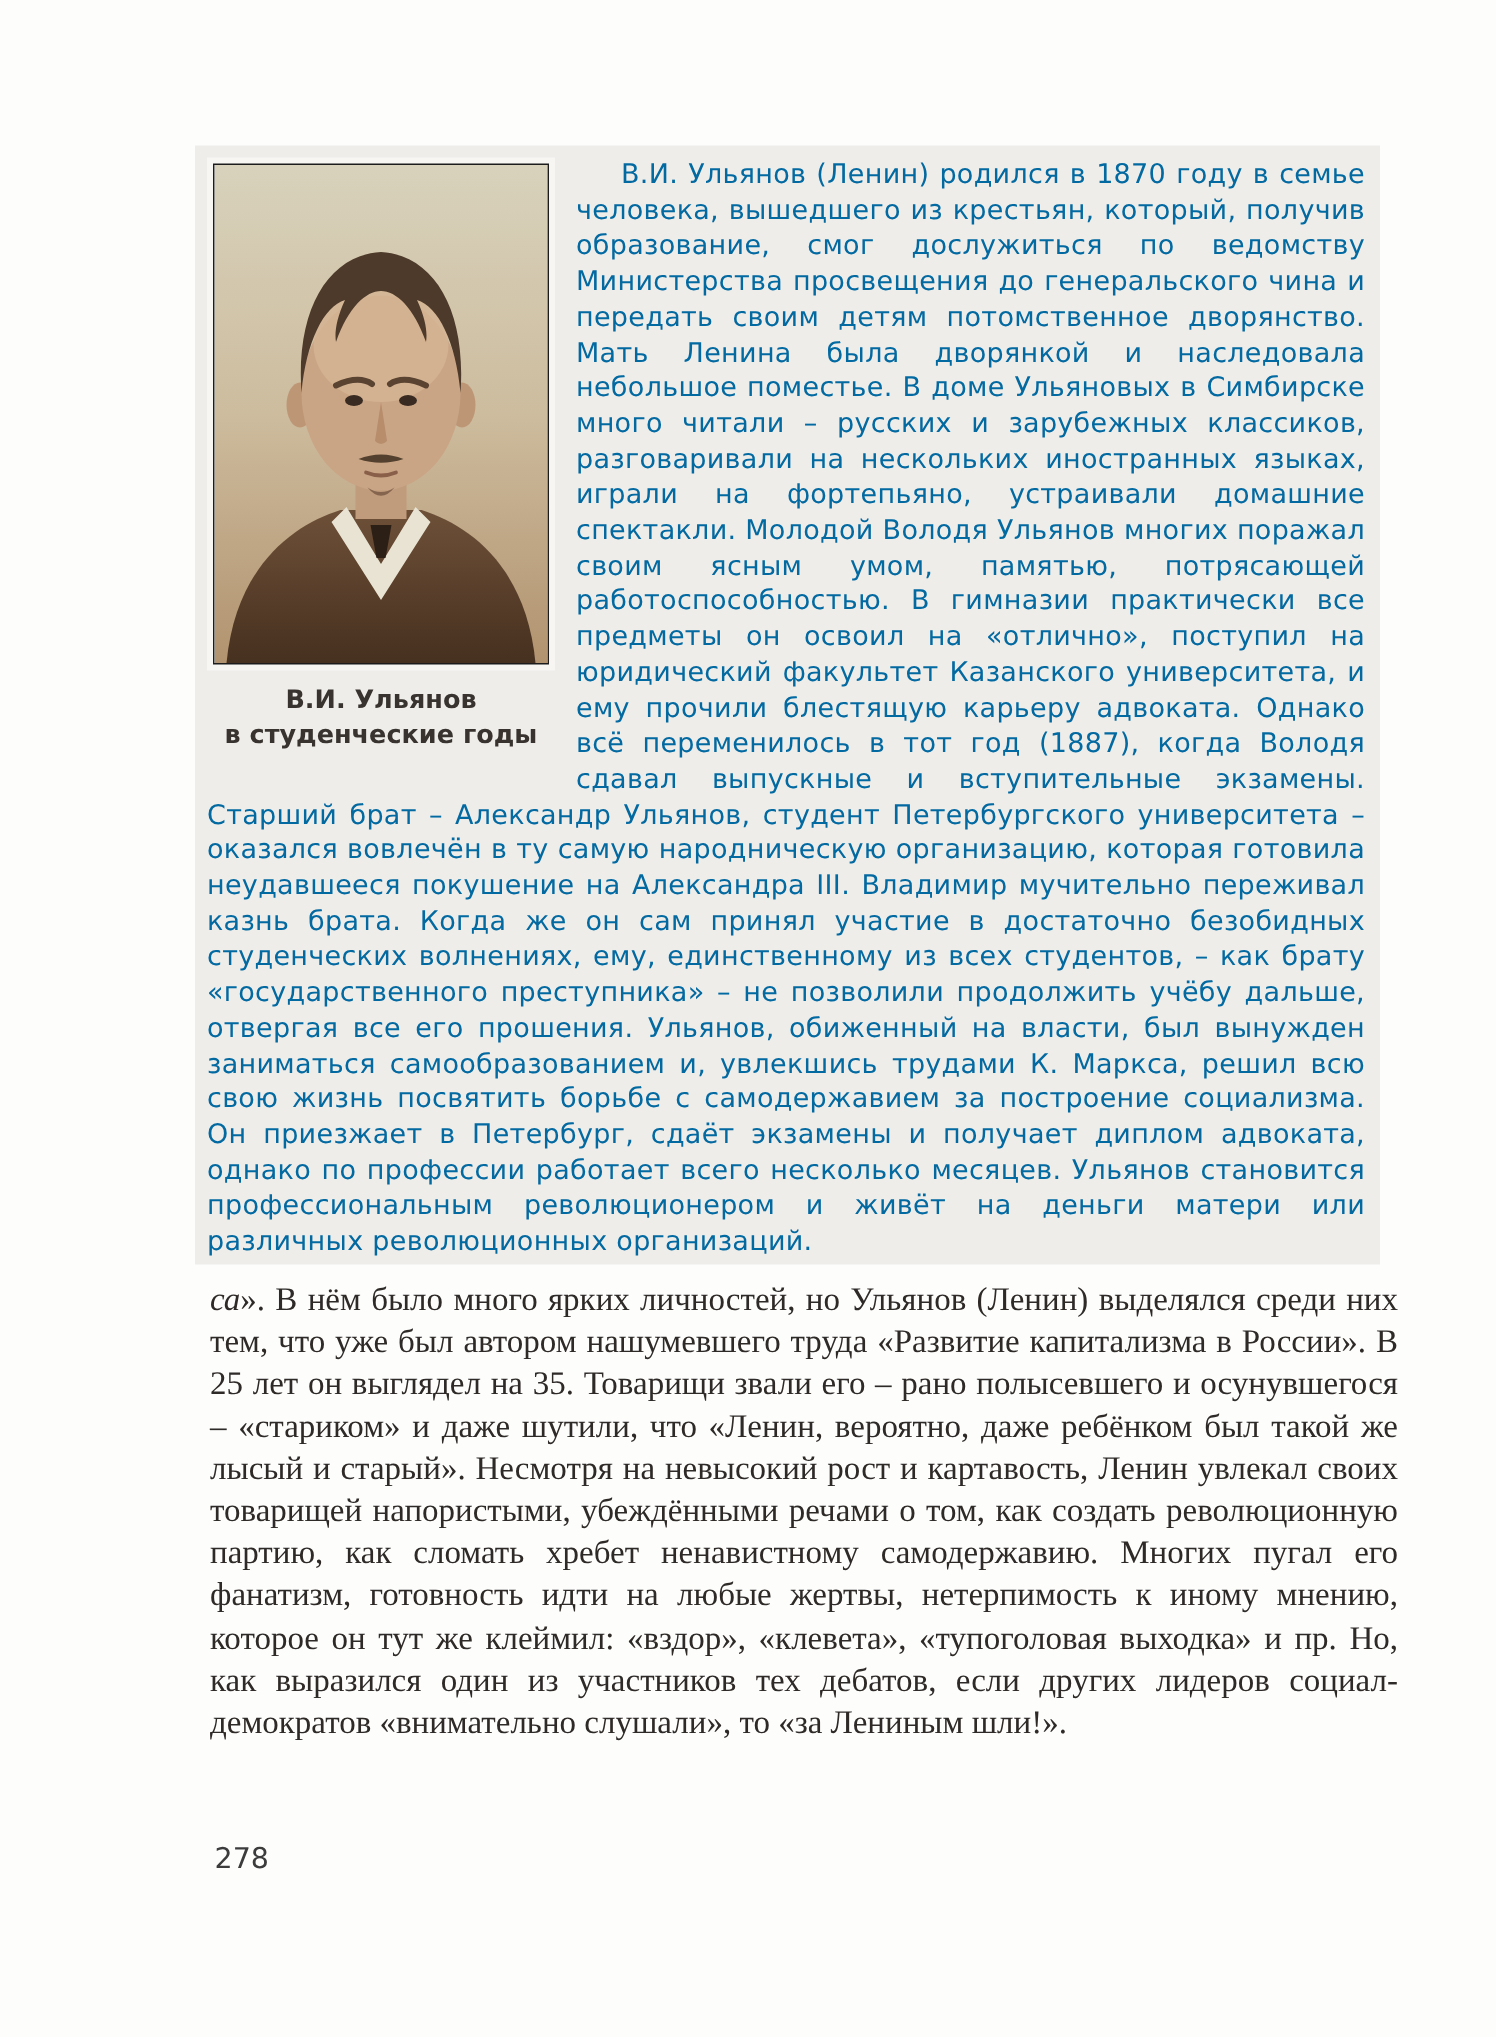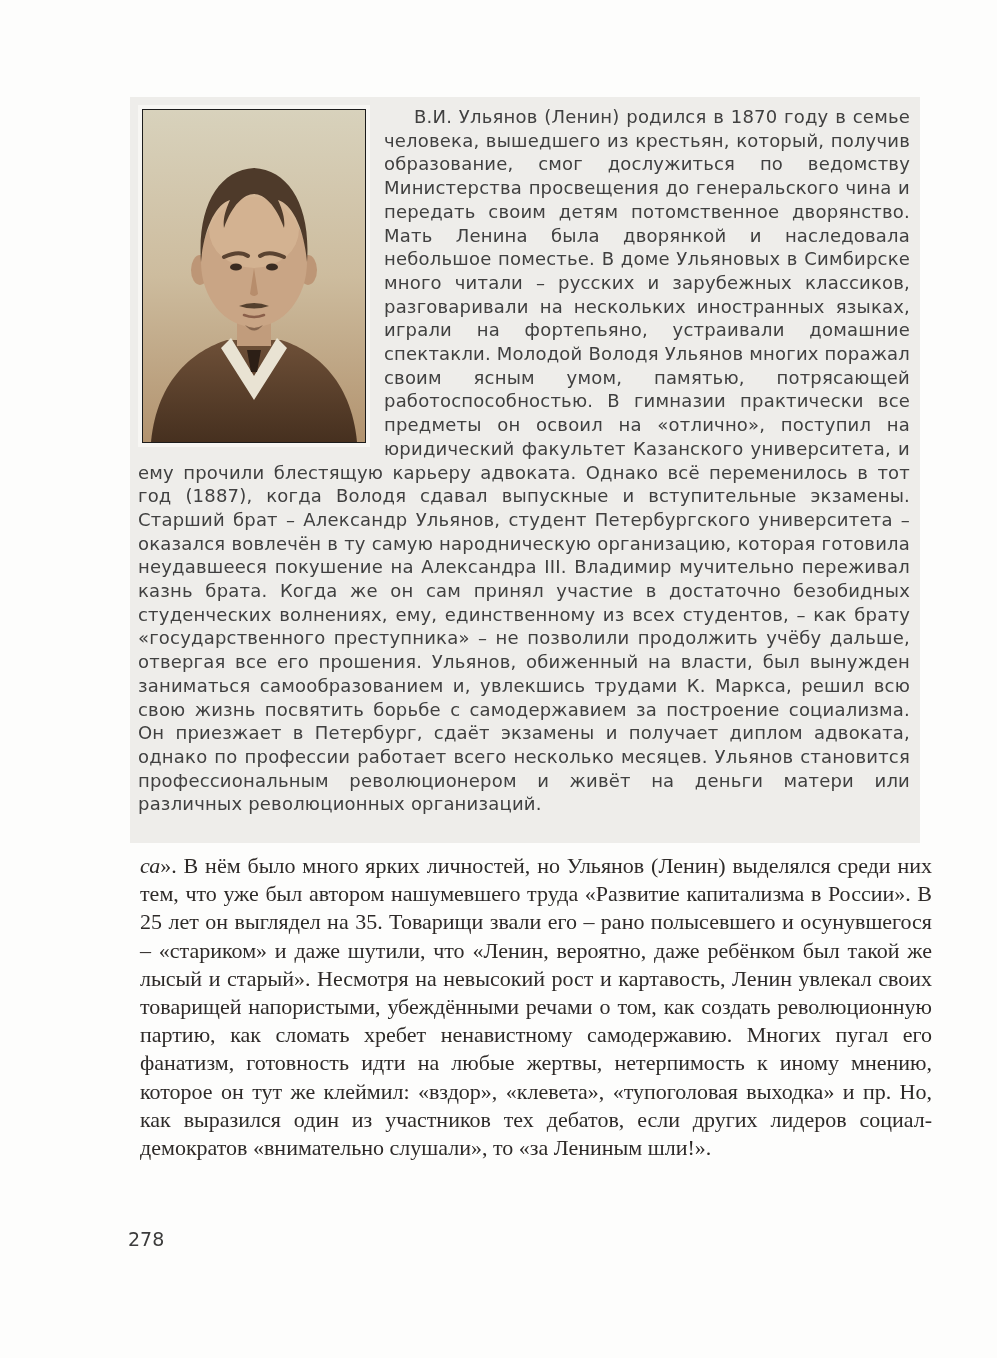--- a/index.html
+++ b/index.html
@@ -46,21 +46,21 @@
     font-size:17px;
     line-height:1.38;
     color:#38332f;
   }
   .infobox-text{
     margin:0;
     font-size:18px;
     line-height:23.7px;
     text-align:justify;
     text-indent:30px;
-    color:#404040;
+    color:#0369a1;
     letter-spacing:.2px;
   }
 
   
   .main-text{
     position:absolute;
     left:140px;top:852px;
     width:792px;
   }
   .main-text p{
@@ -69,21 +69,21 @@
     font-size:22px;
     line-height:28.2px;
     text-align:justify;
     color:#2e2a28;
   }
   .main-text em{}
 
   
   .page-number{
     position:absolute;
-    left:128px;top:1228px;
+    left:143px;top:1228px;
     font-size:19px;
     color:#3c3c3c;
   }
 </style>
 </head>
 <body>
 
 <div class="page">
 
   <section class="infobox">
@@ -116,20 +116,24 @@
             <path d="M117,146 Q126,140 141,147" stroke="#5a4331" stroke-width="4" fill="none" stroke-linecap="round"></path>
             <ellipse cx="93" cy="157" rx="6" ry="3.6" fill="#392b21"></ellipse>
             <ellipse cx="129" cy="157" rx="6" ry="3.6" fill="#392b21"></ellipse>
             <path d="M111,158 L107,184 Q111,188 115,184 Z" fill="#b78d6c"></path>
             <path d="M96,196 Q111,190 126,196 Q111,201 96,196 Z" fill="#54402e"></path>
             <path d="M101,205 Q111,209 121,205" stroke="#8a5f4a" stroke-width="2.5" fill="none" stroke-linecap="round"></path>
             <path d="M102,215 Q111,226 120,215 Q111,221 102,215 Z" fill="#6b4f3a" opacity="0.7"></path>
           </svg>
         </div>
       </div>
+      <figcaption class="portrait-caption">
+        <span>В.И. Ульянов</span><br>
+        <span>в студенческие годы</span>
+      </figcaption>
     </figure>
     <p class="infobox-text">В.И. Ульянов (Ленин) родился в 1870 году в семье человека, вышедшего из крестьян, который, получив образование, смог дослужиться по ведомству Министерства просвещения до генеральского чина и передать своим детям потомственное дворянство. Мать Ленина была дворянкой и наследовала небольшое поместье. В доме Ульяновых в Симбирске много читали – русских и зарубежных классиков, разговаривали на нескольких иностранных языках, играли на фортепьяно, устраивали домашние спектакли. Молодой Володя Ульянов многих поражал своим ясным умом, памятью, потрясающей работоспособностью. В гимназии практически все предметы он освоил на «отлично», поступил на юридический факультет Казанского университета, и ему прочили блестящую карьеру адвоката. Однако всё переменилось в тот год (1887), когда Володя сдавал выпускные и вступительные экзамены. Старший брат – Александр Ульянов, студент Петербургского университета – оказался вовлечён в ту самую народническую организацию, которая готовила неудавшееся покушение на Александра III. Владимир мучительно переживал казнь брата. Когда же он сам принял участие в достаточно безобидных студенческих волнениях, ему, единственному из всех студентов, – как брату «государственного преступника» – не позволили продолжить учёбу дальше, отвергая все его прошения. Ульянов, обиженный на власти, был вынужден заниматься самообразованием и, увлекшись трудами К. Маркса, решил всю свою жизнь посвятить борьбе с самодержавием за построение социализма. Он приезжает в Петербург, сдаёт экзамены и получает диплом адвоката, однако по профессии работает всего несколько месяцев. Ульянов становится профессиональным революционером и живёт на деньги матери или различных революционных организаций.</p>
   </section>
 
   <section class="main-text">
     <p><em>са</em><span>». В нём было много ярких личностей, но Ульянов (Ленин) выделялся среди них тем, что уже был автором нашумевшего труда «Развитие капитализма в России». В 25 лет он выглядел на 35. Товарищи звали его – рано полысевшего и осунувшегося – «стариком» и даже шутили, что «Ленин, вероятно, даже ребёнком был такой же лысый и старый». Несмотря на невысокий рост и картавость, Ленин увлекал своих товарищей напористыми, убеждёнными речами о том, как создать революционную партию, как сломать хребет ненавистному самодержавию. Многих пугал его фанатизм, готовность идти на любые жертвы, нетерпимость к иному мнению, которое он тут же клеймил: «вздор», «клевета», «тупоголовая выходка» и пр. Но, как выразился один из участников тех дебатов, если других лидеров социал-демократов «внимательно слушали», то «за Лениным шли!».</span></p>
   </section>
 
   <div class="page-number">278</div>
 

